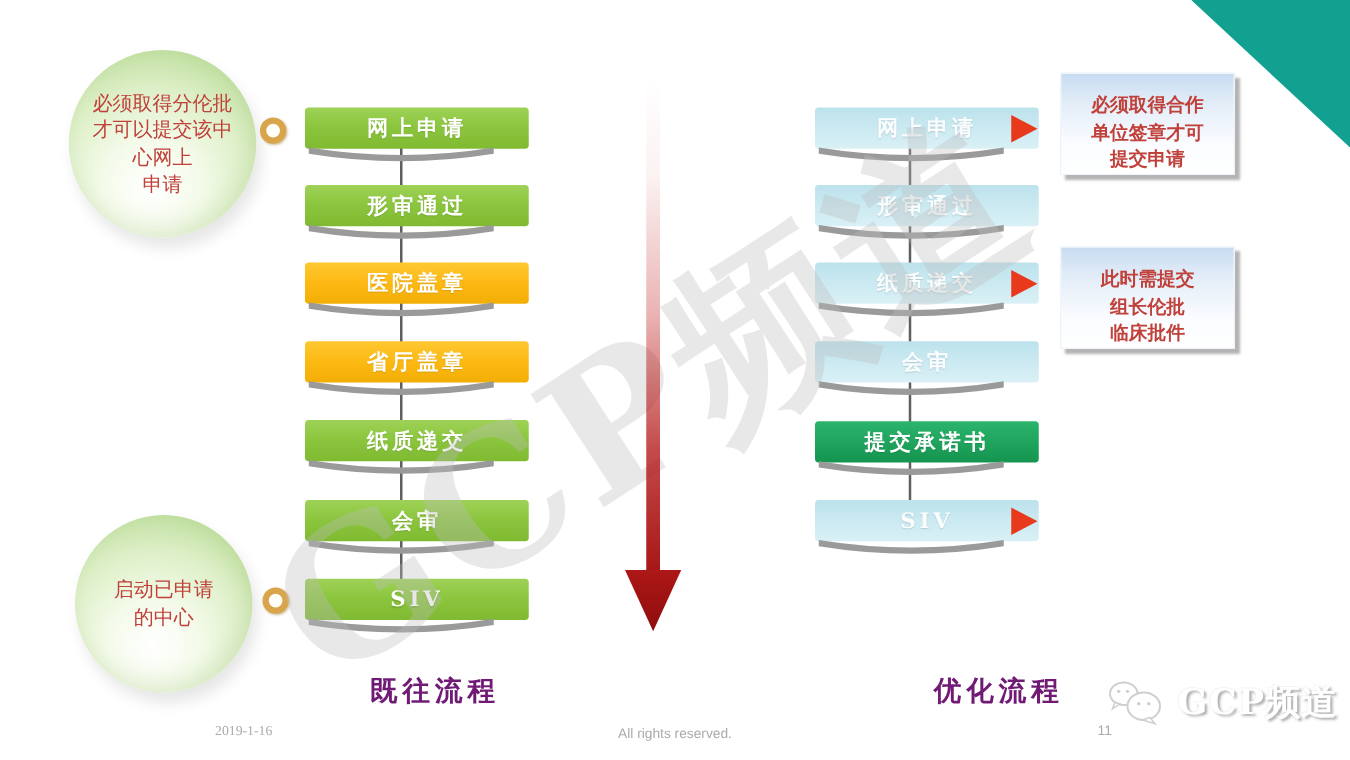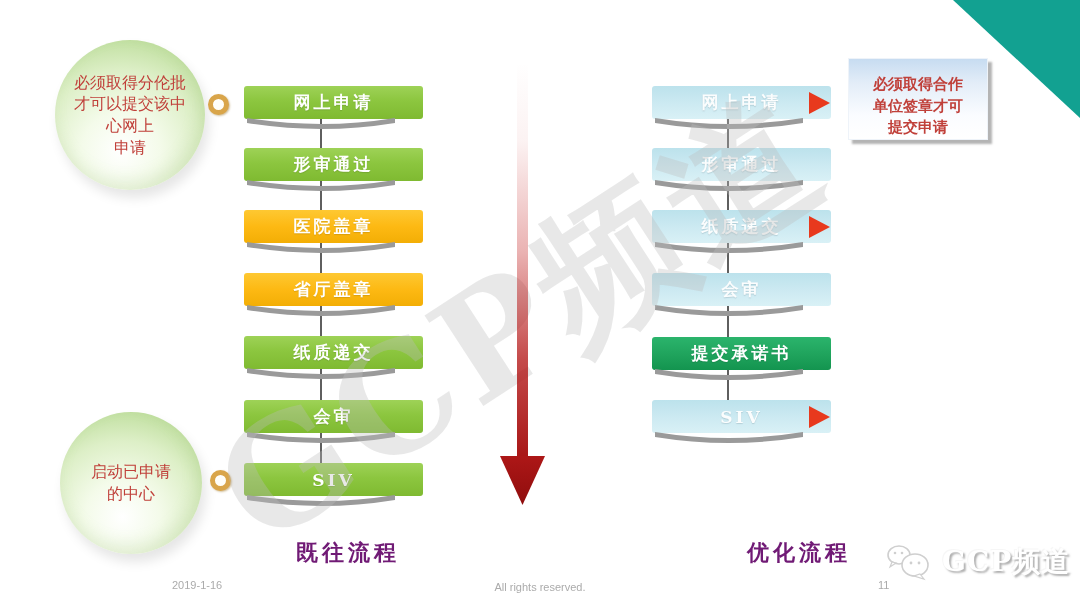--- a/index.html
+++ b/index.html
@@ -103,21 +103,21 @@
     position:absolute;top:538px;width:140px;text-align:center;z-index:2;
     color:#701a75;font-weight:bold;font-size:22px;letter-spacing:4px;
   }
   #title-legacy{left:278px;}
   #title-optimized{left:729px;font-family:Liberation Serif, serif;}
   
   .footer-text{
     position:absolute;z-index:2;color:#ababab;font-size:11px;
     font-family:"Liberation Sans","DejaVu Sans",sans-serif;
   }
-  #footer-date{left:172px;top:579px;}
+  #footer-date{left:172px;top:579px;font-family:Liberation Serif, serif;}
   #footer-copyright{left:450px;top:581px;width:180px;text-align:center;}
   #footer-page{left:878px;top:579px;}
   
   .brand{
     position:absolute;left:884px;top:542px;z-index:5;
     display:flex;align-items:center;gap:6px;
   }
   .brand .brand-name{
     color:#ffffff;font-size:28px;font-weight:bold;letter-spacing:1px;
     text-shadow:2px 2px 2px rgba(150,150,150,.75), -1px -1px 0 rgba(245,245,245,.9);
@@ -233,20 +233,25 @@
   <div class="big-arrow-head"></div>
 
   <div class="pointer" id="pointer-1"></div>
   <div class="pointer" id="pointer-2"></div>
   <div class="pointer" id="pointer-3"></div>
 
   <div class="annotation" id="annotation-1">
     <div class="annotation-text">必须取得合作
 单位签章才可
 提交申请</div>
+  </div>
+  <div class="annotation" id="annotation-2">
+    <div class="annotation-text">此时需提交
+组长伦批
+临床批件</div>
   </div>
 
   <div class="flow-title" id="title-legacy">既往流程</div>
   <div class="flow-title" id="title-optimized">优化流程</div>
 
   <div class="footer-text" id="footer-date">2019-1-16</div>
   <div class="footer-text" id="footer-copyright">All rights reserved.</div>
   <div class="footer-text" id="footer-page">11</div>
 
   <div class="brand">

